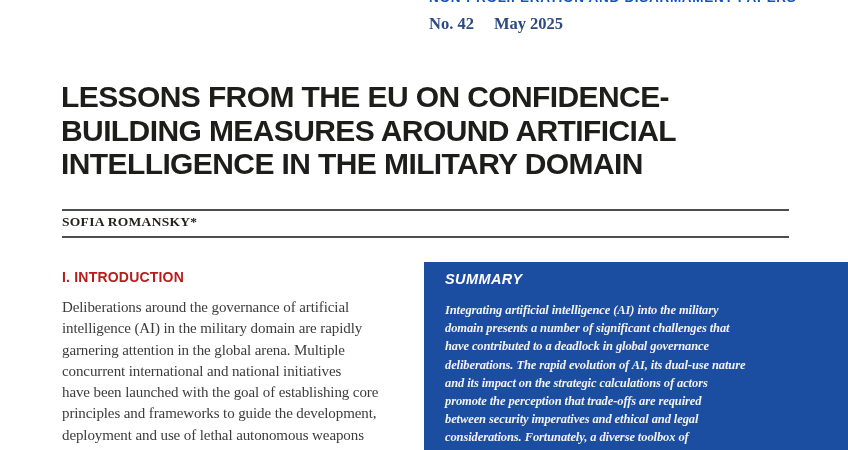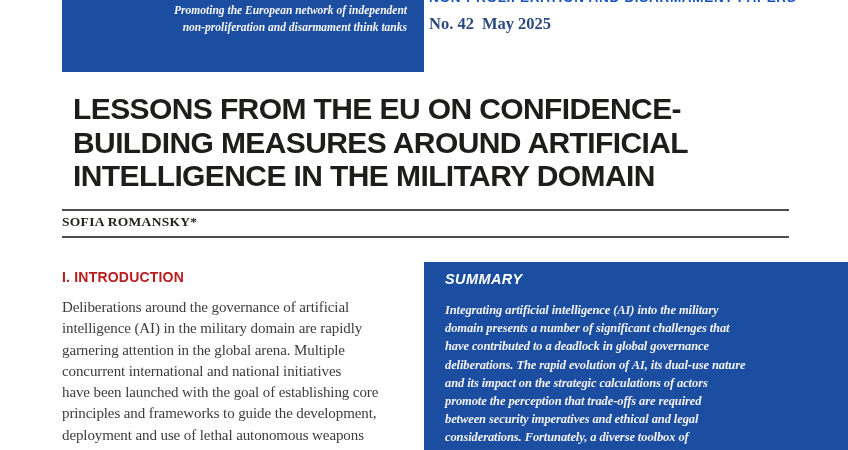--- a/index.html
+++ b/index.html
@@ -48,21 +48,21 @@
   .issue-line {
     position: absolute;
     left: 429px;
     top: 14px;
     font-family: "Liberation Serif", serif;
     font-weight: bold;
     font-size: 16.5px;
     color: #2d4a7f;
     white-space: nowrap;
   }
-  .issue-date { margin-left: 8px; }
+  .issue-date { margin-left: 20px; }
 
   
   .article-title {
     position: absolute;
     left: 61px;
     top: 80px;
     width: 740px;
     font-family: "Liberation Sans", sans-serif;
     font-weight: bold;
     font-size: 30px;
@@ -148,31 +148,27 @@
     line-height: 18.2px;
     color: #f3f2ee;
     white-space: pre-line;
   }
 </style>
 </head>
 <body>
 
 <div class="page">
 
-  <div class="brand-box">
-    <div class="brand-tagline">Promoting the European network of independent</div>
-    <div class="brand-tagline">non-proliferation and disarmament think tanks</div>
-  </div>
 
   <div class="series-title">NON-PROLIFERATION AND DISARMAMENT PAPERS</div>
   <div class="issue-line">
     <span class="issue-number">No. 42</span><span class="issue-date">May 2025</span>
   </div>
 
-  <h1 class="article-title" style="margin:12px;">LESSONS FROM THE EU ON CONFIDENCE-
+  <h1 class="article-title" style="margin:0;">LESSONS FROM THE EU ON CONFIDENCE-
 BUILDING MEASURES AROUND ARTIFICIAL
 INTELLIGENCE IN THE MILITARY DOMAIN</h1>
 
   <div class="rule rule-top"></div>
   <div class="author-line">SOFIA ROMANSKY*</div>
   <div class="rule rule-bottom"></div>
 
   <div class="intro-heading">I. INTRODUCTION</div>
   <div class="intro-body">Deliberations around the governance of artificial
 intelligence (AI) in the military domain are rapidly

